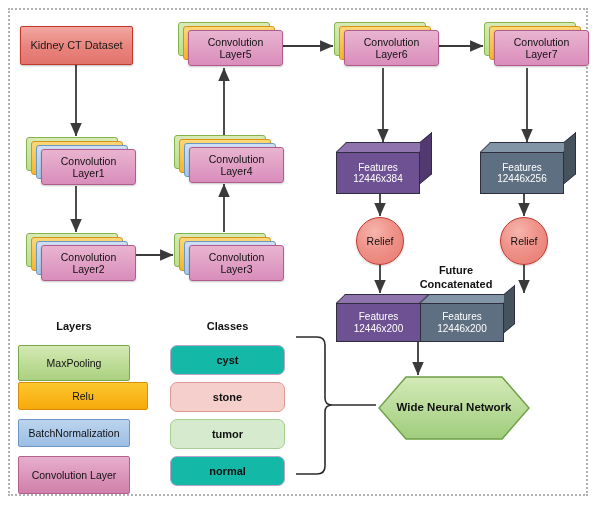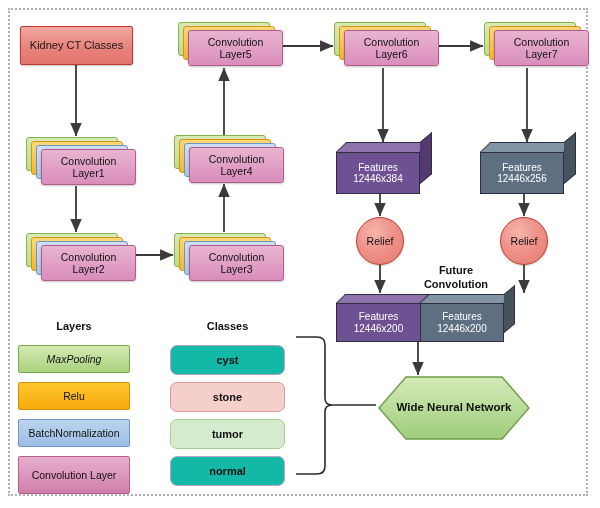--- a/index.html
+++ b/index.html
@@ -144,21 +144,21 @@
 
       <line x1="418" y1="338" x2="418" y2="375"></line>
     </g>
 
     <path d="M296 337 L317 337 Q325 337 325 345 L325 398 Q325 405 332 405
              Q325 405 325 412 L325 466 Q325 474 317 474 L296 474" stroke="#2b2b2b" stroke-width="1.6" fill="none"></path>
     <line x1="332" y1="405" x2="376" y2="405" stroke="#2b2b2b" stroke-width="1.6"></line>
   </svg>
 
   <div class="node dataset" style="left:20px;top:26px;width:113px;height:39px;">
-    <div class="lbl">Kidney CT Classes</div>
+    <div class="lbl">Kidney CT Dataset</div>
   </div>
 
   <div class="stack" style="left:26px;top:137px;width:110px;height:50px;">
     <div class="sheet green" style="left:0px;top:0px;width:92px;height:34px;"></div>
     <div class="sheet orange" style="left:5px;top:4px;width:92px;height:34px;"></div>
     <div class="sheet blue" style="left:10px;top:8px;width:92px;height:34px;"></div>
     <div class="sheet pink" style="left:15px;top:12px;width:95px;height:36px;">
       <div class="lbl">Convolution
 Layer1</div>
     </div>
@@ -244,21 +244,21 @@
   </div>
 
   <div class="node circle" style="left:356px;top:217px;width:48px;height:48px;">
     <div class="lbl">Relief</div>
   </div>
   <div class="node circle" style="left:500px;top:217px;width:48px;height:48px;">
     <div class="lbl">Relief</div>
   </div>
 
   <div class="lbl-plain" style="left:396px;top:264px;width:120px;">Future
-Convolution</div>
+Concatenated</div>
 
   <div class="box3d purple" style="left:336px;top:294px;width:96px;height:48px;">
     <div class="face-top" style="left:0px;top:0px;width:84px;height:9px;
          transform:skewX(-46deg);transform-origin:bottom left;"></div>
     <div class="face-front" style="left:0px;top:9px;width:84px;height:39px;border-right:none;">
       <div class="lbl">Features
 12446x200</div>
     </div>
   </div>
   <div class="box3d slate" style="left:420px;top:294px;width:108px;height:48px;">
@@ -280,24 +280,24 @@
           <stop offset="100%" stop-color="#9fcd7c"></stop>
         </linearGradient>
       </defs>
       <polygon points="28,1 124,1 151,32 124,63 28,63 1,32" fill="url(#hexgrad)" stroke="#6d9f45" stroke-width="1.4"></polygon>
     </svg>
     <div class="lbl">Wide Neural Network</div>
   </div>
 
   <div class="legend-title" style="left:18px;top:320px;width:112px;">Layers</div>
 
-  <div class="legend-box lg-green" style="left:18px;top:345px;width:112px;height:28px;font-style:italic;">
+  <div class="legend-box lg-green" style="left:18px;top:345px;width:112px;height:36px;">
     <div class="lbl">MaxPooling</div>
   </div>
-  <div class="legend-box lg-orange" style="left:18px;top:382px;width:112px;height:28px;">
+  <div class="legend-box lg-orange" style="left:18px;top:382px;width:130px;height:28px;">
     <div class="lbl">Relu</div>
   </div>
   <div class="legend-box lg-blue" style="left:18px;top:419px;width:112px;height:28px;">
     <div class="lbl">BatchNormalization</div>
   </div>
   <div class="legend-box lg-pink" style="left:18px;top:456px;width:112px;height:38px;">
     <div class="lbl">Convolution Layer</div>
   </div>
 
   <div class="legend-title" style="left:170px;top:320px;width:115px;">Classes</div>

